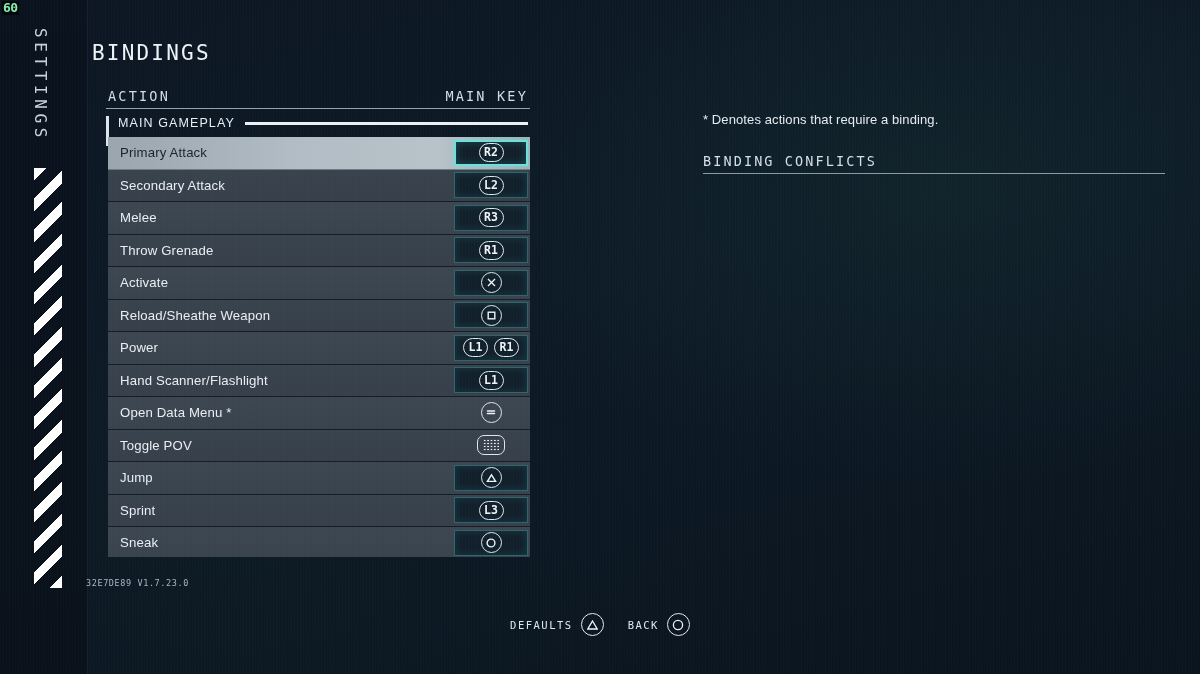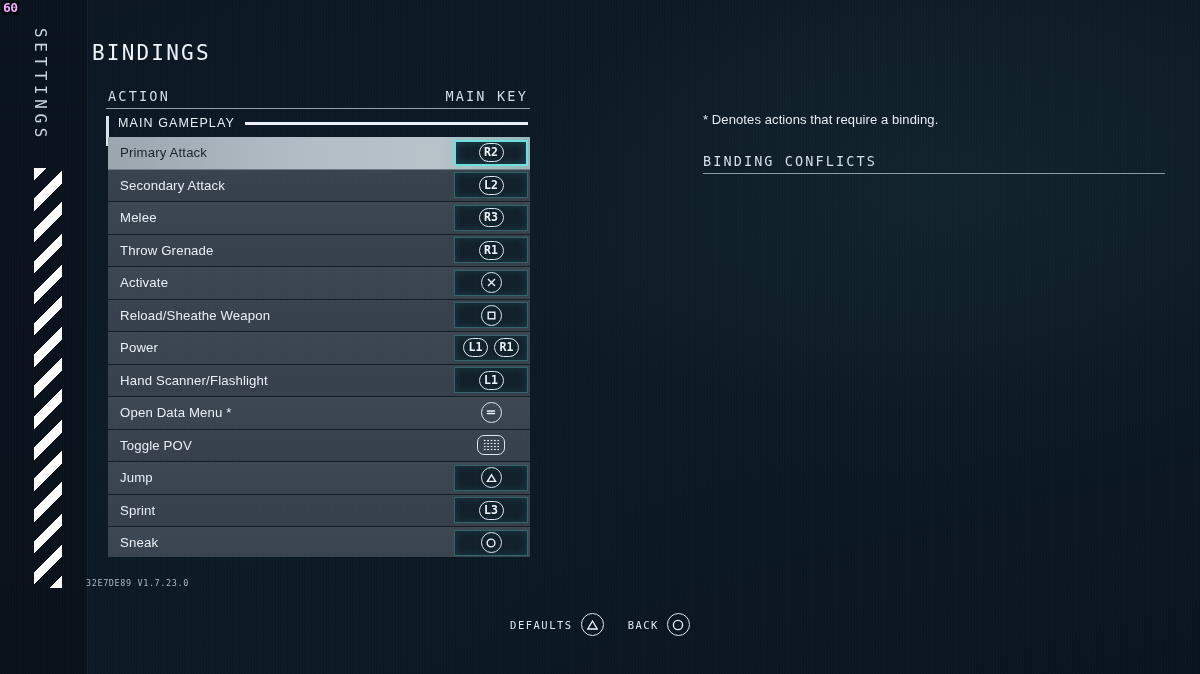--- a/index.html
+++ b/index.html
@@ -24,21 +24,21 @@
     position: absolute; inset: 0;
     background: repeating-linear-gradient(90deg, rgba(255,255,255,0.010) 0px, rgba(255,255,255,0.010) 1px, rgba(0,0,0,0) 1px, rgba(0,0,0,0) 3px);
     pointer-events: none;
   }
 
   
   #fps {
     position: absolute; left: 2px; top: 1px;
     font-family: "DejaVu Sans Mono", monospace;
     font-size: 13px; font-weight: 700;
-    color: #f0abfc;
+    color: #86efac;
     letter-spacing: -0.5px;
     line-height: 14px;
     background: #05090e;
     padding: 0 1px;
     z-index: 30;
   }
 
   
   #rail {
     position: absolute; left: 0; top: 0;

